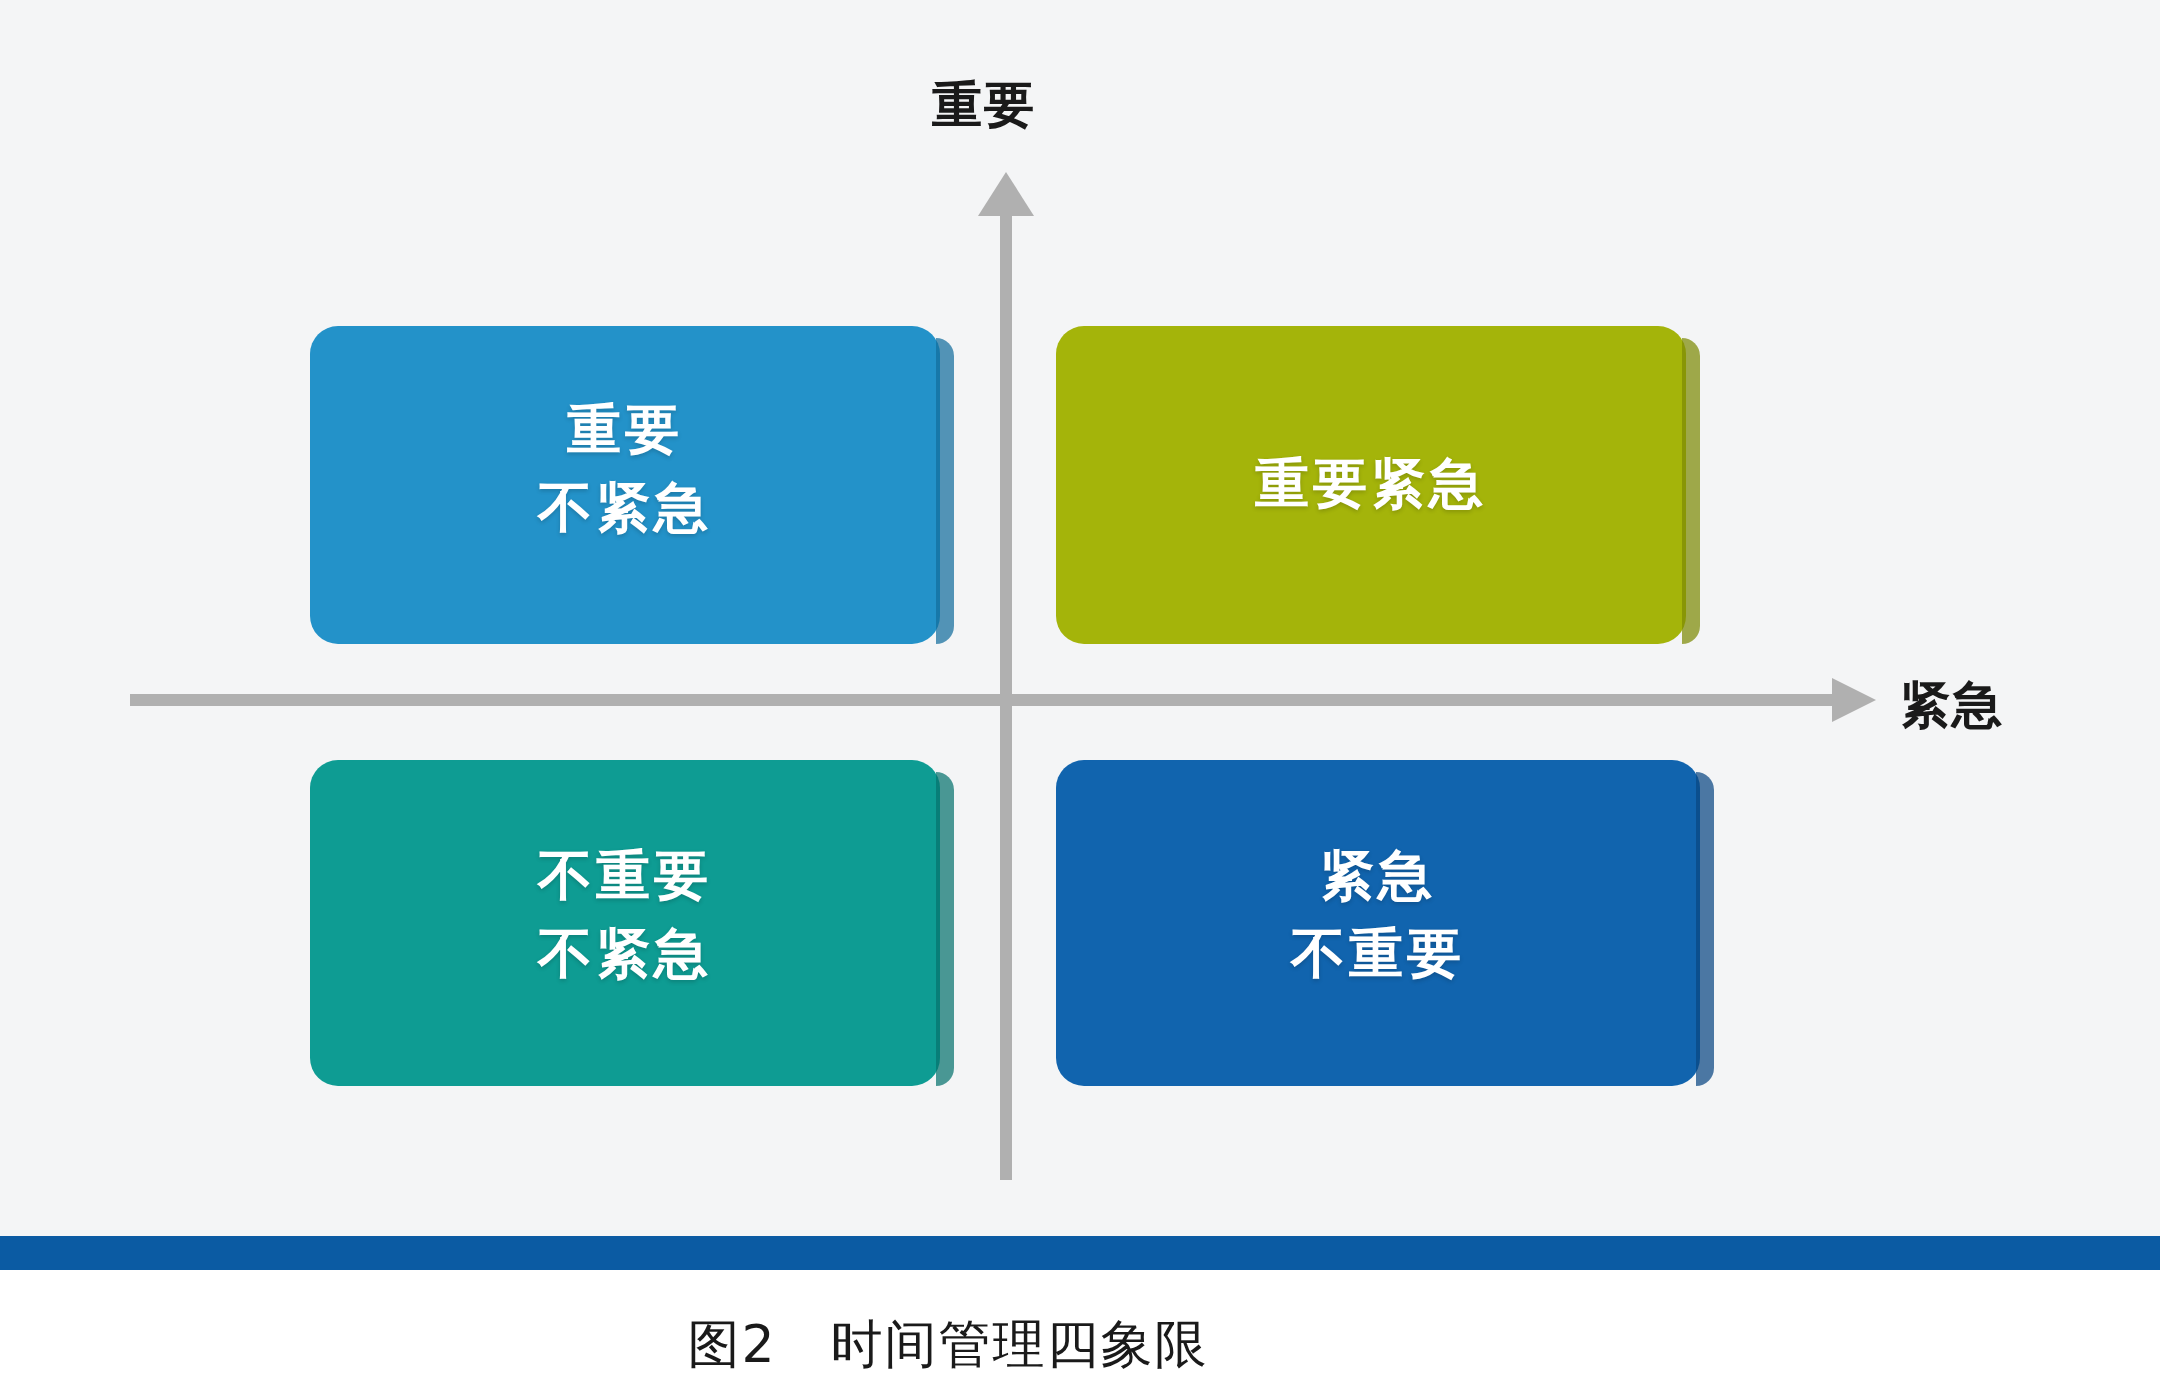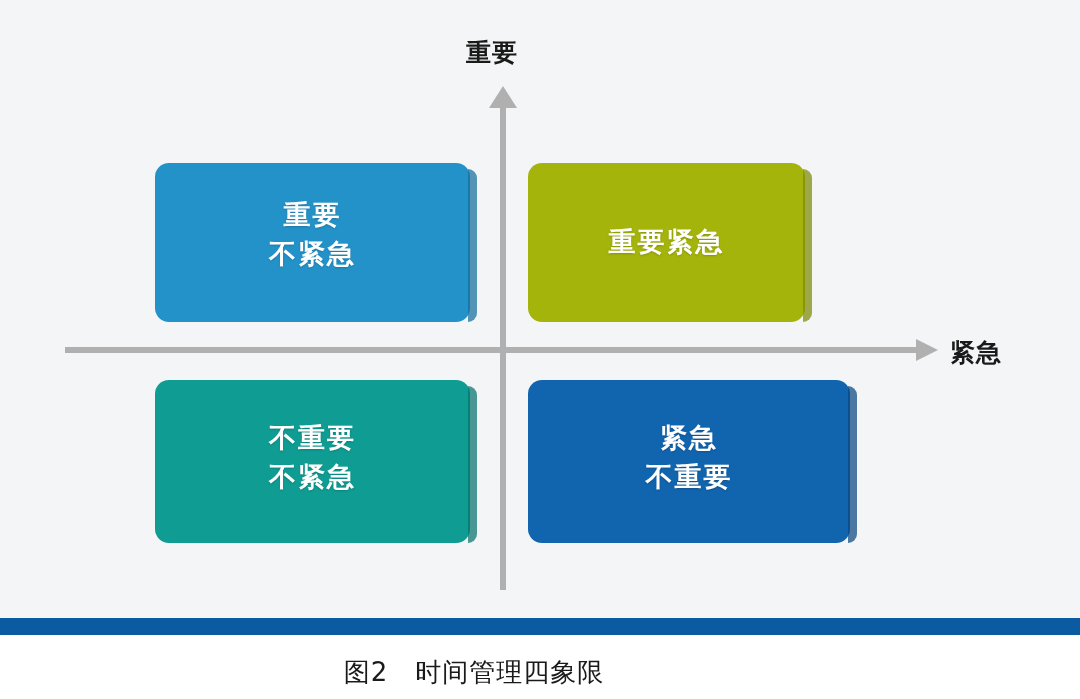--- a/index.html
+++ b/index.html
@@ -126,21 +126,21 @@
 
   #quad-important-not-urgent {
     left: 155px;
     top: 163px;
     width: 315px;
     height: 159px;
   }
   #quad-important-urgent {
     left: 528px;
     top: 163px;
-    width: 277px;
+    width: 315px;
     height: 159px;
   }
   #quad-not-important-not-urgent {
     left: 155px;
     top: 380px;
     width: 315px;
     height: 163px;
   }
   #quad-urgent-not-important {
     left: 528px;

